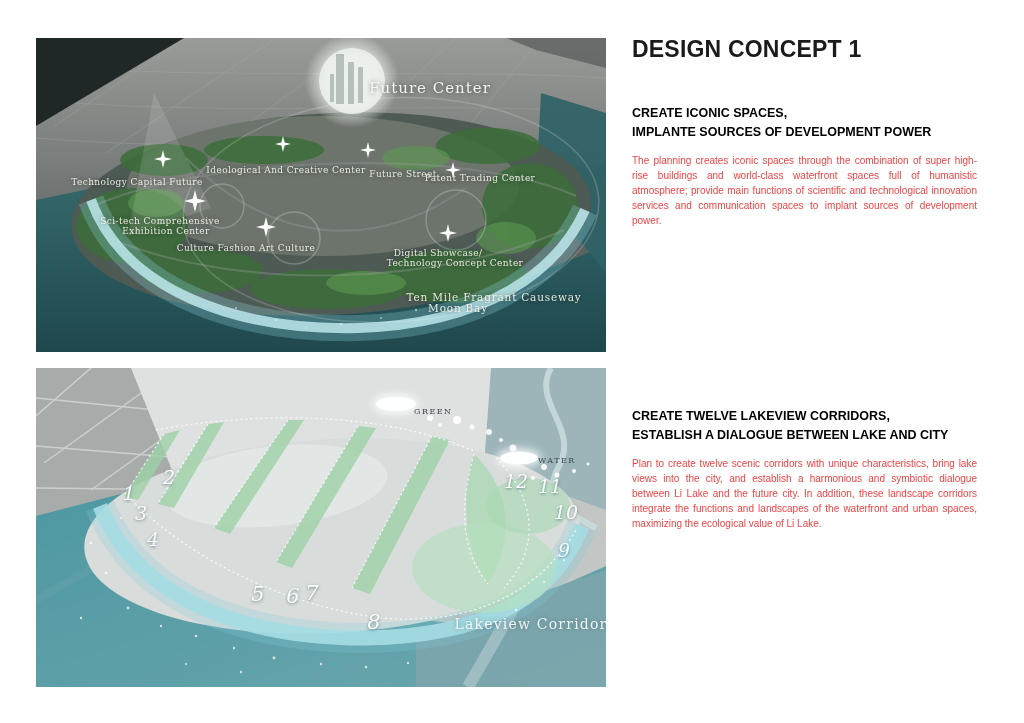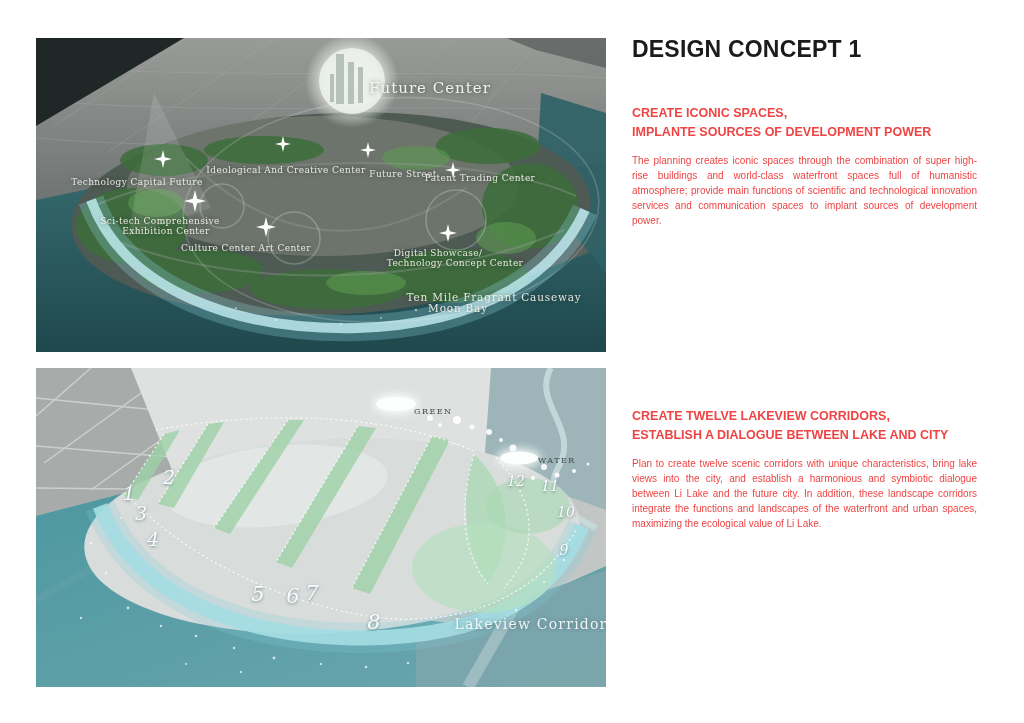--- a/index.html
+++ b/index.html
@@ -10,21 +10,21 @@
   }
   .map { position:absolute; overflow:hidden; background:#7d8585; }
   .map svg { position:absolute; left:0; top:0; width:100%; height:100%; display:block; }
   #map1 { left:36px; top:38px;  width:570px; height:314px; }
   #map2 { left:36px; top:368px; width:570px; height:319px; }
 
   .text-col { position:absolute; width:345px; }
   #text1 { left:632px; top:36px; }
   #text2 { left:632px; top:366px; }
   .concept-title { font-size:23px; font-weight:700; color:#1b1b1b; letter-spacing:.2px; }
-  .concept-sub { margin-top:41px; font-size:12.5px; font-weight:700; color:#ef4444; line-height:19px; }
+  .concept-sub { margin-top:41px; font-size:12.5px; font-weight:700; color:#000000; line-height:19px; }
   .concept-sub span { display:block; white-space:nowrap; }
   .concept-body { margin-top:11px; font-size:10px; color:#ef4444; line-height:15px; text-align:justify; }
 
   .map-label {
     position:absolute; transform:translate(-50%,-50%);
     font-family:"DejaVu Serif", serif; color:rgba(246,244,232,.92);
     white-space:nowrap; text-shadow:0 0 4px rgba(15,35,35,.55); letter-spacing:.4px;
   }
   .lbl-big { font-size:15px; letter-spacing:1px; color:rgba(250,248,238,.95); }
   .lbl-sm  { font-size:9px; }
@@ -34,21 +34,21 @@
     position:absolute; transform:translate(-50%,-50%); background:#ffffff;
     clip-path:polygon(50% 0%,60% 40%,100% 50%,60% 60%,50% 100%,40% 60%,0% 50%,40% 40%);
     filter:drop-shadow(0 0 4px rgba(255,255,255,.95));
   }
 
   .num {
     position:absolute; transform:translate(-50%,-50%);
     font-family:"DejaVu Serif", serif; font-style:italic;
     color:rgba(255,255,255,.95); text-shadow:0 1px 3px rgba(30,70,80,.55);
   }
-  .num-sm { font-size:19px; } .num-md { font-size:21px; } .num-lg { font-size:14px; }
+  .num-sm { font-size:19px; } .num-md { font-size:21px; } .num-lg { font-size:19px; }
 
   .legend-ellipse {
     position:absolute; transform:translate(-50%,-50%); background:#fdfefe;
     border-radius:50%; box-shadow:0 0 9px 3px rgba(255,255,255,.85);
   }
   .legend-text {
     position:absolute; transform:translate(0,-50%);
     font-family:"DejaVu Serif", serif; font-size:8px; letter-spacing:1.5px; color:#3e4b4e;
   }
   .map-caption {
@@ -147,21 +147,21 @@
       </g>
     </svg>
 
     <span class="map-label lbl-big" style="left:394px;top:50px">Future Center</span>
     <span class="map-label lbl-sm" style="left:101px;top:144px">Technology Capital Future</span>
     <span class="map-label lbl-sm" style="left:250px;top:132px">Ideological And Creative Center</span>
     <span class="map-label lbl-sm" style="left:367px;top:136px">Future Street</span>
     <span class="map-label lbl-sm" style="left:444px;top:140px">Patent Trading Center</span>
     <span class="map-label lbl-sm" style="left:124px;top:183px">Sci-tech Comprehensive</span>
     <span class="map-label lbl-sm" style="left:130px;top:193px">Exhibition Center</span>
-    <span class="map-label lbl-sm" style="left:210px;top:210px">Culture Center Art Center</span>
+    <span class="map-label lbl-sm" style="left:210px;top:210px">Culture Fashion Art Culture</span>
     <span class="map-label lbl-sm" style="left:402px;top:215px">Digital Showcase/</span>
     <span class="map-label lbl-sm" style="left:419px;top:225px">Technology Concept Center</span>
     <span class="map-label lbl-md" style="left:458px;top:259px">Ten Mile Fragrant Causeway</span>
     <span class="map-label lbl-md" style="left:422px;top:270px">Moon Bay</span>
 
     <span class="sparkle" style="left:127px;top:121px;width:18px;height:18px"></span>
     <span class="sparkle" style="left:247px;top:106px;width:16px;height:16px"></span>
     <span class="sparkle" style="left:332px;top:112px;width:16px;height:16px"></span>
     <span class="sparkle" style="left:417px;top:132px;width:16px;height:16px"></span>
     <span class="sparkle" style="left:159px;top:163px;width:22px;height:22px"></span>

